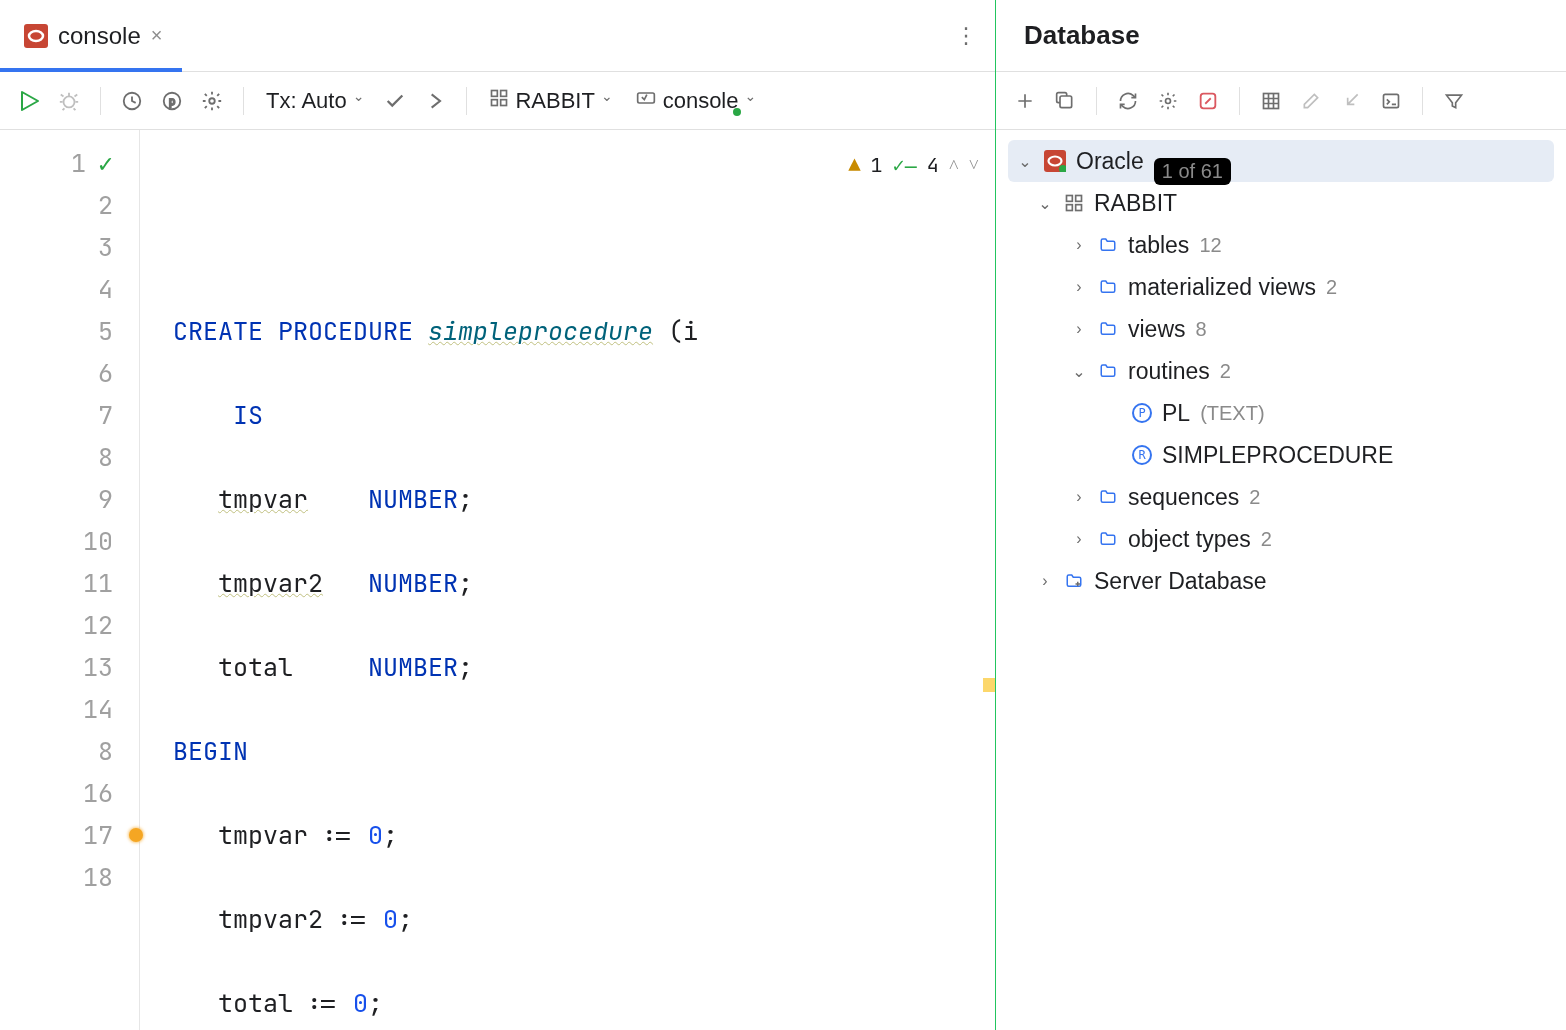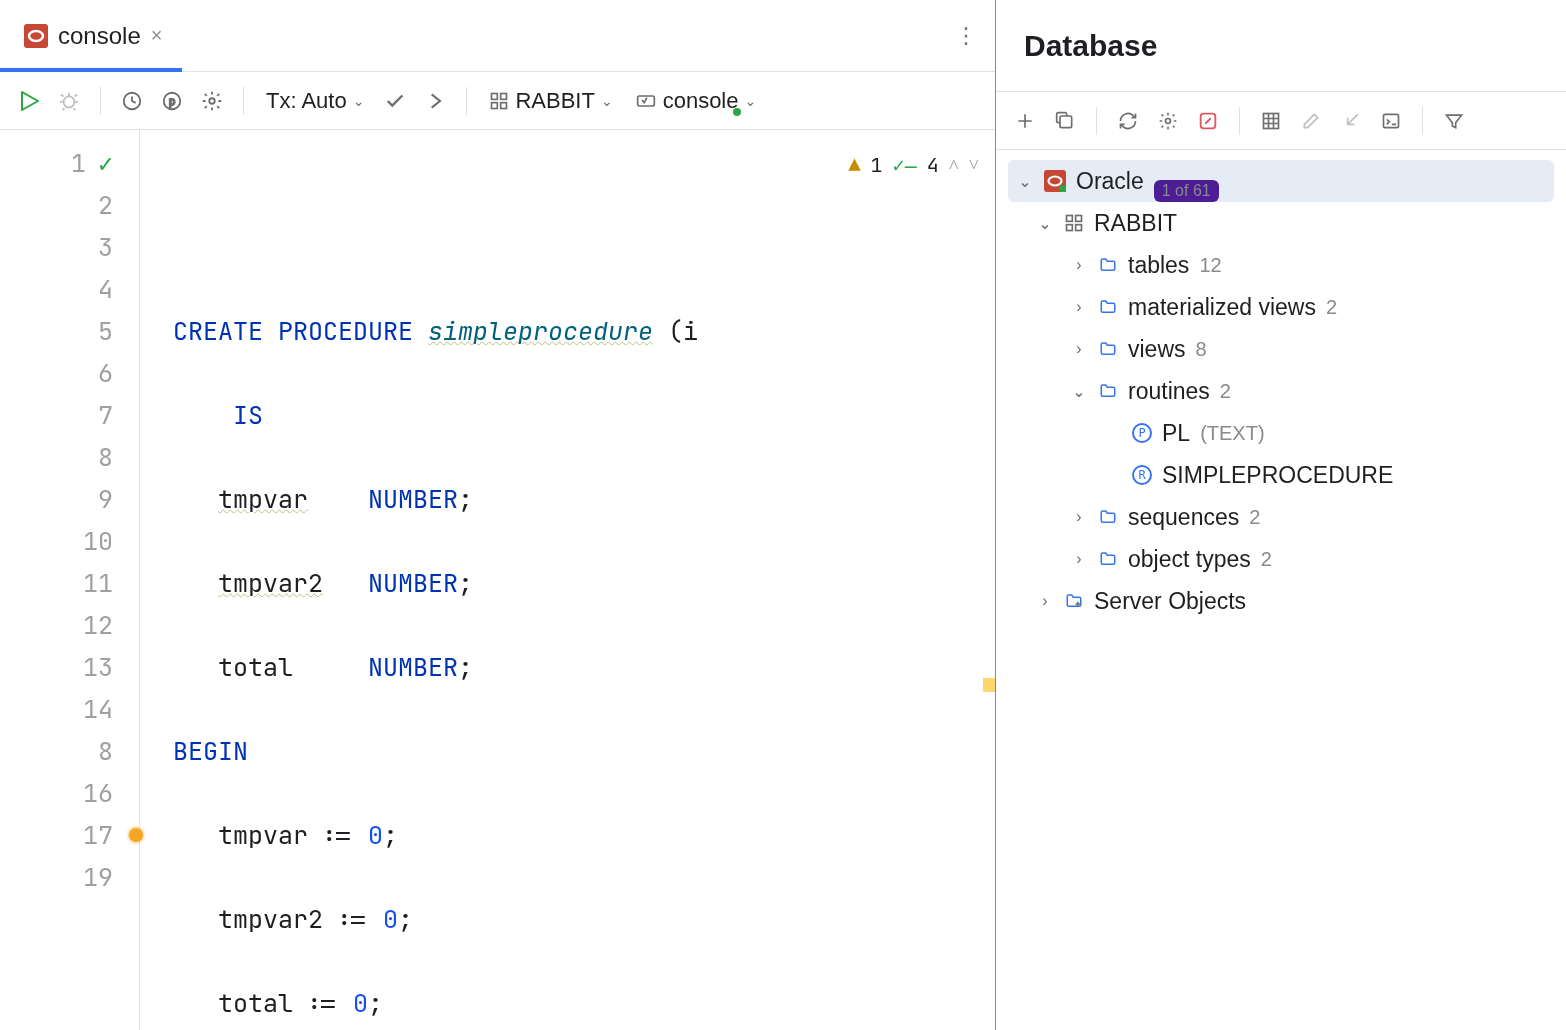--- a/index.html
+++ b/index.html
@@ -13,21 +13,21 @@
   .tab { display: flex; align-items: center; gap: 10px; padding: 0 20px 0 24px; height: 100%; font-size: 24px; position:relative; }
   .tab.active::after { content:""; position:absolute; left:0; right:0; bottom:-1px; height:4px; background:#3574f0; }
   .tab-close { color: #8e8e8e; font-size: 20px; cursor:pointer; }
   .tab-spacer { flex:1; }
   .more-btn { width:40px; text-align:center; color:#6e6e6e; font-size:22px; cursor:pointer; padding-right:20px; }
 
   
   .toolbar { display:flex; align-items:center; height:58px; border-bottom:1px solid #e0e0e0; padding:0 14px; gap:10px; color:#6e6e6e; }
   .toolbar .sep { width:1px; height:28px; background:#e0e0e0; margin:0 6px; }
   .toolbar .ico { width:30px; height:30px; display:flex; align-items:center; justify-content:center; cursor:pointer; }
-  .toolbar .label { font-size:22px; color:#1e1f22; display:flex; align-items:center; gap:6px; cursor:pointer; padding:0 6px;}
+  .toolbar .label { font-size:22px; color:#1e1f22; display:flex; align-items:flex-start; gap:6px; cursor:pointer; padding:0 6px;}
   .chev { font-size:14px; color:#6e6e6e; }
 
   
   .editor { flex:1; display:flex; overflow:hidden; font-family: "JetBrains Mono","Menlo","Consolas",monospace; font-size:25px; line-height:42px; position:relative;}
   .gutter { width:140px; border-right:1px solid #e6e6e6; text-align:right; color:#a0a0a0; padding-top:12px; user-select:none;}
   .gutter .lnwrap { display:flex; justify-content:flex-end; align-items:center; height:42px; padding-right:26px; gap:12px;}
   .gutter .ln { width:36px; text-align:right; }
   .check { color:#2aa745; font-weight:bold; }
   .bulb { width:14px; height:14px; background:#f5a623; border-radius:50%; display:inline-block; box-shadow:0 0 3px 1px rgba(245,166,35,.6);}
   .code { flex:1; padding:12px 0 0 18px; white-space:pre; overflow:hidden; position:relative;}
@@ -38,32 +38,32 @@
   .ident { color:#1e1f22;text-align:center; }
   .wavy { text-decoration: underline wavy #c0c080; text-decoration-thickness:1px; }
   .insp { position:absolute; top:14px; right:16px; display:flex; gap:10px; font-size:20px; align-items:center;}
   .insp .warn { color:#c88b00; }
   .insp .typo { color:#2aa745; }
   .insp .arrow { color:#8e8e8e; cursor:pointer; font-size:18px;}
   .caret-line { position:absolute; left:0; right:0; height:42px; background:#f5f7fa; z-index:-1;}
   .ystripe { position:absolute; right:0; top:548px; width:12px; height:14px; background:#fcd76b;}
 
   
-  .db-header { height:92px; border-bottom:1px solid #e0e0e0; display:flex; align-items:center; padding:0 28px; font-size:30px; font-weight:700;}
+  .db-header { height:72px; border-bottom:1px solid #e0e0e0; display:flex; align-items:center; padding:0 28px; font-size:26px; font-weight:700;}
   .db-toolbar { height:58px; border-bottom:1px solid #e0e0e0; display:flex; align-items:center; padding:0 14px; gap:10px; color:#6e6e6e;}
   .db-toolbar .ico { width:30px; height:30px; display:flex; align-items:center; justify-content:center; cursor:pointer;}
   .db-toolbar .sep { width:1px; height:28px; background:#e0e0e0; margin:0 6px; }
 
   
   .tree { flex:1; padding:10px 12px; font-size:23px; }
   .tree-row { display:flex; align-items:center; height:42px; gap:10px; border-radius:6px; padding:0 8px; cursor:pointer;}
   .tree-row.sel { background:#e6ecf5; }
   .tree-row .arrow { width:18px; color:#6e6e6e; font-size:16px; text-align:center;}
   .tree-row .count { color:#8a8a8a; font-size:20px;}
-  .tree-row .badge { color:#8a8a8a; font-size:16px; background:#4c1d95; border-radius:6px; padding:2px 8px;margin-top:20px;}
+  .tree-row .badge { color:#8a8a8a; font-size:20px; background:#000000; border-radius:6px; padding:2px 8px;margin-top:20px;}
   .tree-row .lbl { white-space:nowrap; }
   .folder-ico { color:#3574f0; }
   .indent-1 { padding-left: 28px; }
   .indent-2 { padding-left: 62px; }
   .indent-3 { padding-left: 96px; }
   .schema-ico { color:#6e6e6e; }
 
   svg { display:block; }
 </style>
 </head>
@@ -205,21 +205,21 @@
             <span class="ln">8</span>
           </div>
         <div class="lnwrap">
             <span class="ln">16</span>
           </div>
         <div class="lnwrap" style="position:relative">
             <span class="ln">17</span>
             <span class="bulb" style="position:absolute; right:-4px"></span>
           </div>
         <div class="lnwrap">
-            <span class="ln">19</span>
+            <span class="ln">18</span>
           </div>
       </div>
       <div class="code">
         <div class="caret-line" style="top:684px"></div>
         <div class="ystripe"></div>
         <div class="insp">
           <span class="warn">▲</span><span>1</span>
           <span class="typo">✓̶</span><span>4</span>
           <span class="arrow">˄</span>
           <span class="arrow">˅</span>
@@ -417,17 +417,17 @@
           <span class="count">2</span>
       </div>
       <div class="tree-row indent-1">
         <span class="arrow">›</span>
         <span>
             <svg width="20" height="18" viewBox="0 0 24 24" fill="none" stroke="#3574f0" stroke-width="2">
               <path d="M3 6a2 2 0 012-2h4l2 3h8a2 2 0 012 2v8a2 2 0 01-2 2H5a2 2 0 01-2-2V6z"></path>
               <path d="M14 16h6M17 13v6" stroke="#6e6e6e"></path>
             </svg>
           </span>
-        <span class="lbl">Server Objects</span>
+        <span class="lbl">Server Database</span>
       </div>
     </div>
   </div>
 </div>
 
 </body></html>

